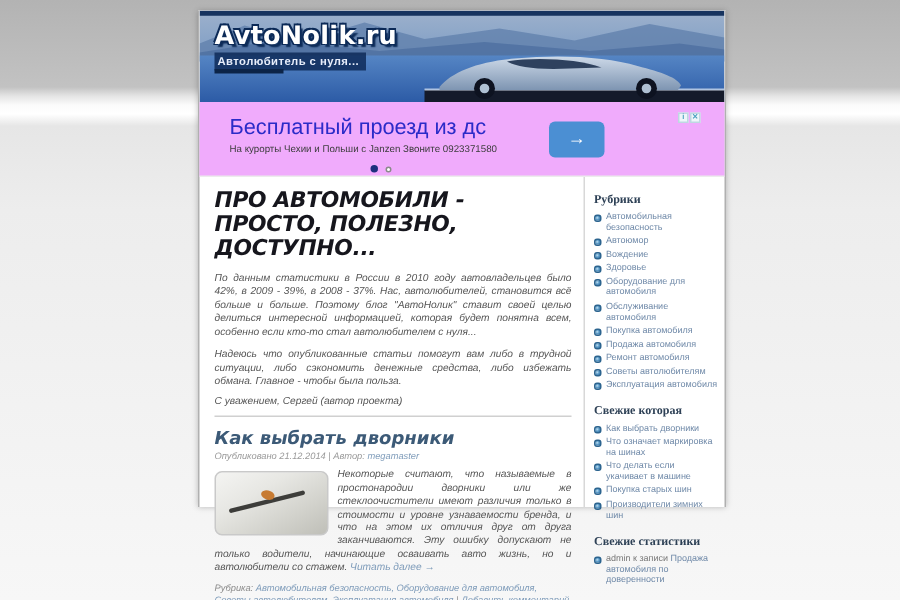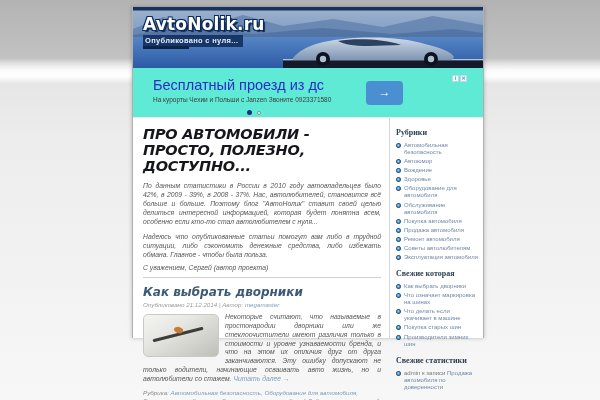--- a/index.html
+++ b/index.html
@@ -21,21 +21,21 @@
     position:absolute; left:10px; top:7px; font-family:"DejaVu Sans",sans-serif;
     font-size:17px; font-weight:bold; color:#fff; letter-spacing:.2px;
     text-shadow:-1px -1px 0 #0c2a57,1px -1px 0 #0c2a57,-1px 1px 0 #0c2a57,2px 2px 1px #0c2a57;
   }
   .tagline {
     position:absolute; left:10px; top:28px; background:rgba(14,42,88,.85); color:#e8eefb;
     font-size:7.5px; font-weight:bold; padding:1px 5px 2px 2px; letter-spacing:.3px;
   }
   .tagline-bar { position:absolute; left:10px; top:39px; width:46px; height:3px; background:#0c2448; }
   
-  .ad { position:absolute; top:61px; left:0; right:0; height:50px; background:#5eead4; border-bottom:1px solid #ececec; }
+  .ad { position:absolute; top:61px; left:0; right:0; height:50px; background:#f0abfc; border-bottom:1px solid #ececec; }
   .ad-headline { position:absolute; left:20px; top:9px; font-size:14.5px; color:#2b2bc8; white-space:nowrap; cursor:pointer; }
   .ad-sub { position:absolute; left:20px; top:28px; font-size:6.5px; color:#3c3c3c; white-space:nowrap; }
   .ad-btn {
     position:absolute; left:233px; top:13px; width:37px; height:24px; background:#4b8fd3;
     border-radius:4px; color:#fff; font-size:12px; font-weight:bold; text-align:center; line-height:23px; cursor:pointer;
   }
   .ad-dots { position:absolute; left:114px; top:42px; display:flex; gap:5px; align-items:center; }
   .dot-active { width:5px; height:5px; border-radius:50%; background:#1d2f7e; cursor:pointer; }
   .dot-idle { width:4px; height:4px; border-radius:50%; border:1px solid #8a8a8a; background:#fff; cursor:pointer; }
   .ad-badges { position:absolute; right:16px; top:7px; display:flex; gap:1px; }
@@ -117,21 +117,21 @@
       <rect x="150" y="52" width="200" height="1.4" fill="#d9e4f1" opacity=".75"></rect>
       <path d="M160,51 C168,41 186,34 210,32 C242,29 272,31 292,37 C308,41 319,45 321,50 L319,53 L160,53 Z" fill="url(#carbody)"></path>
       <path d="M205,34 C222,31 252,32 268,38 L236,39 C220,39 210,37 205,34 Z" fill="#2e415e"></path>
       <circle cx="190" cy="52" r="7" fill="#0d1220"></circle>
         <circle cx="190" cy="52" r="3.2" fill="#aebfd2"></circle>
       <circle cx="298" cy="52" r="7" fill="#0d1220"></circle>
         <circle cx="298" cy="52" r="3.2" fill="#aebfd2"></circle>
       <rect x="0" y="0" width="350" height="3.5" fill="#16335f"></rect>
     </svg>
     <div class="site-title">AvtoNolik.ru</div>
-    <div class="tagline">Опубликовано с нуля...</div>
+    <div class="tagline">Автолюбитель с нуля...</div>
     <div class="tagline-bar"></div>
   </div>
 
   <div class="ad">
     <div class="ad-headline">Бесплатный проезд из дс</div>
     <div class="ad-sub">На курорты Чехии и Польши с Janzen Звоните 0923371580</div>
     <div class="ad-btn">→</div>
     <div class="ad-dots">
       <span class="dot-active"></span>
       <span class="dot-idle"></span>

